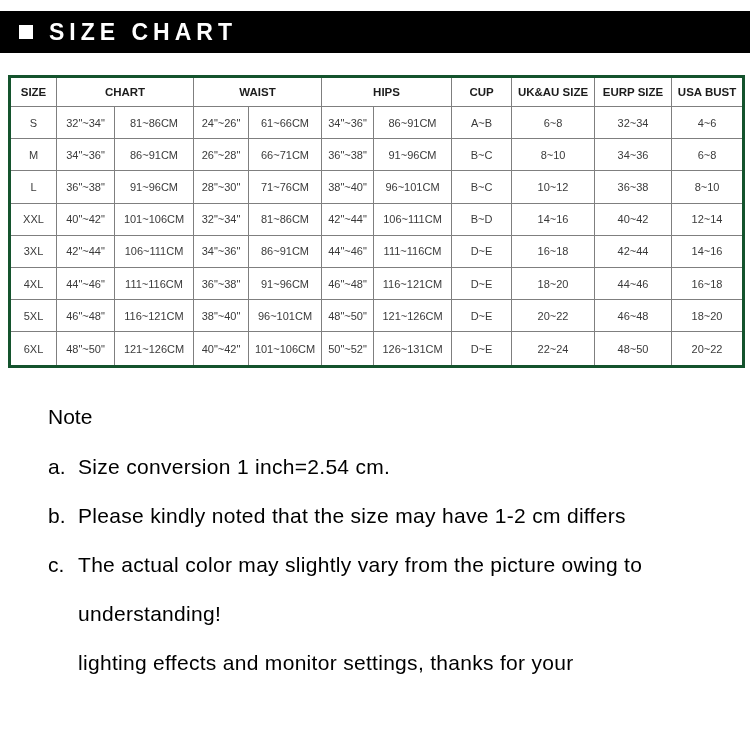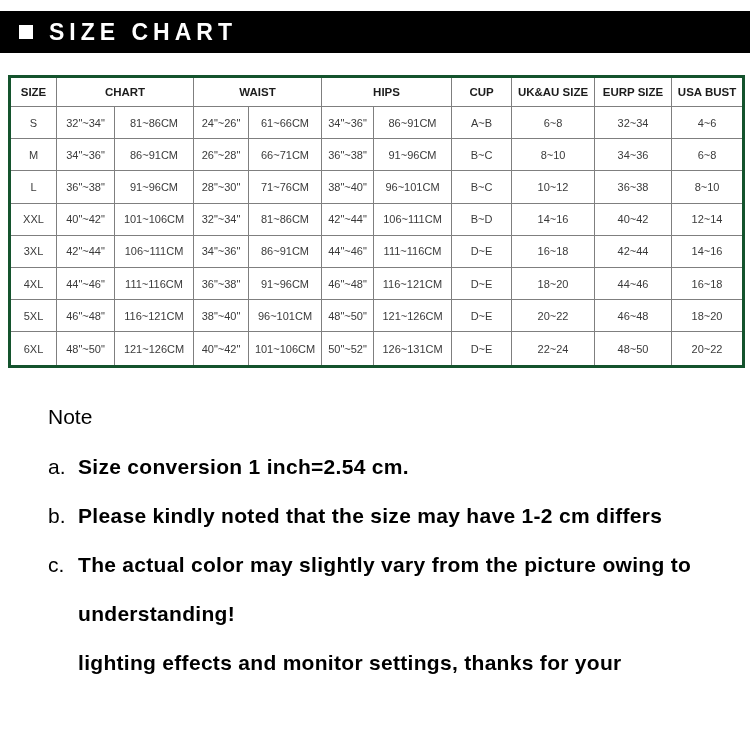--- a/index.html
+++ b/index.html
@@ -73,21 +73,20 @@
     line-height: 24px;
     margin-bottom: 26px;
   }
   .note-item { position: relative; padding-left: 30px; }
   .note-label { position: absolute; left: 0; top: 0; line-height: 24px; font-size: 21px; }
   .note-item p {
     font-size: 21px;
     line-height: 24px;
     margin-bottom: 25px;
     letter-spacing: 0.3px;
-    font-weight: bold;
   }
 </style>
 </head>
 <body>
 
 <header class="title-bar">
   <span class="bullet"></span>
   <h1 class="title-text">SIZE CHART</h1>
 </header>
 

